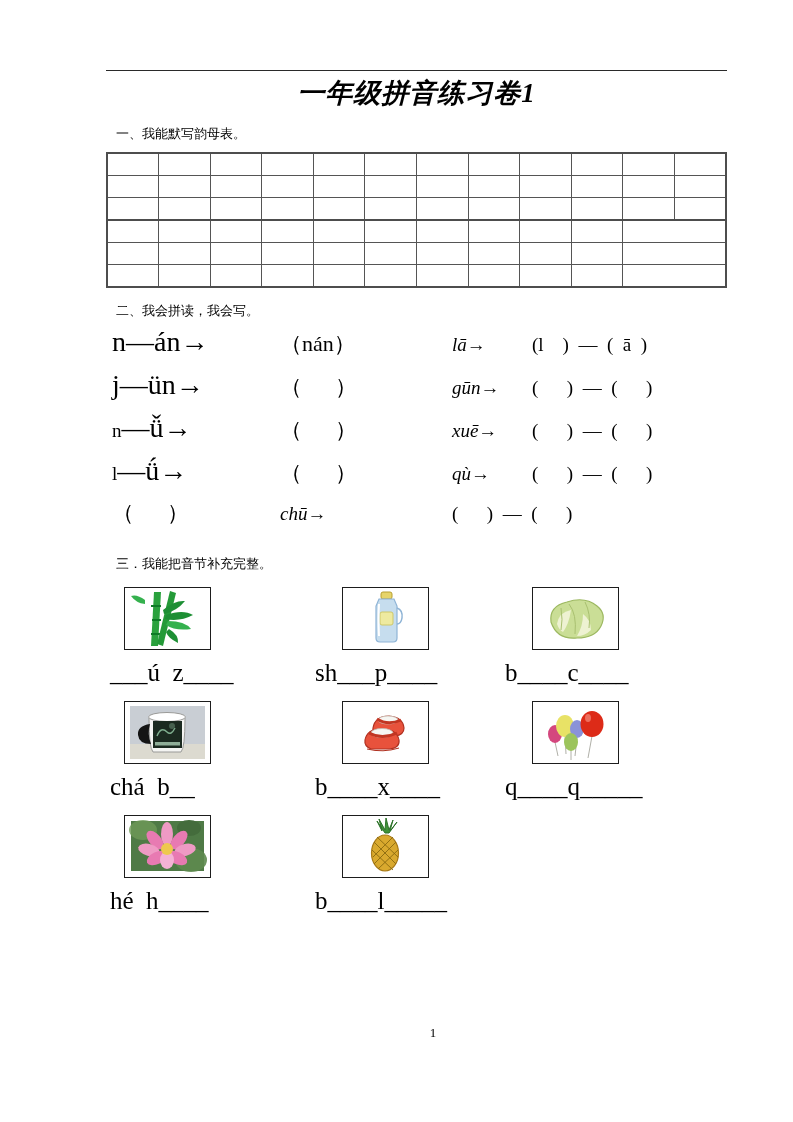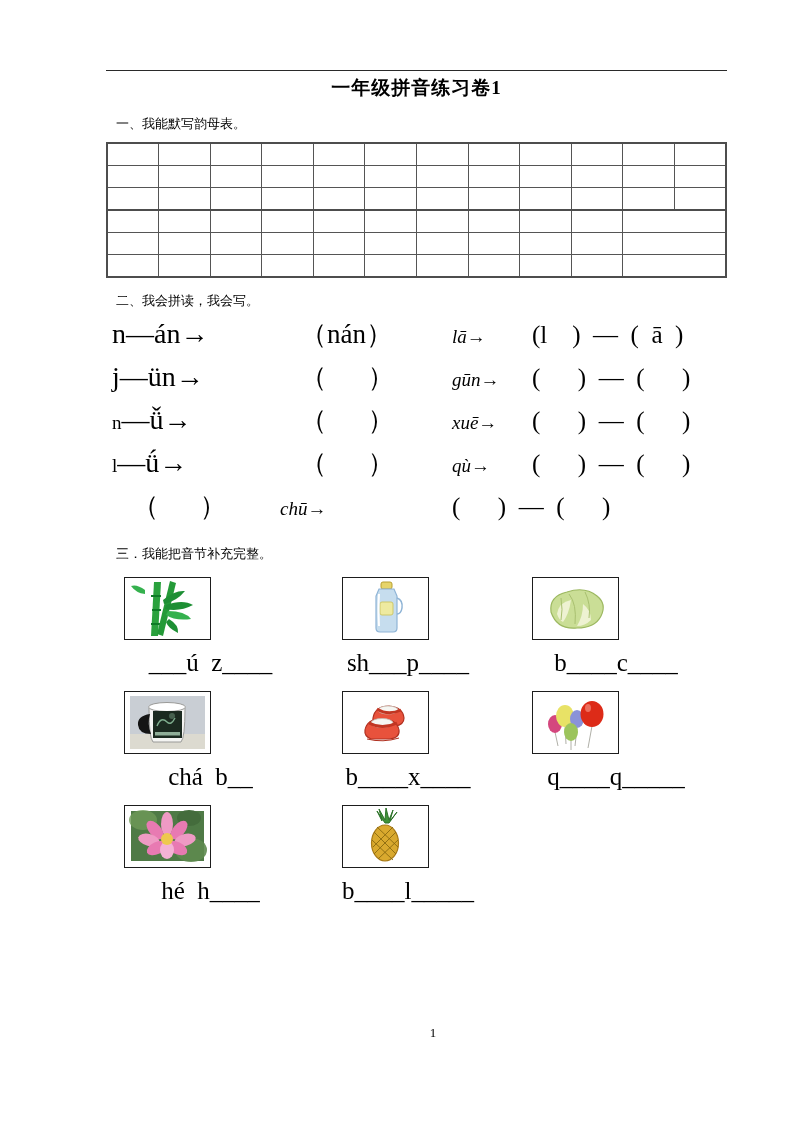--- a/index.html
+++ b/index.html
@@ -3,36 +3,36 @@
 <meta charset="utf-8">
 <style>
   html,body{margin:0;padding:0;}
   body{
     width:793px;height:1122px;background:#ffffff;position:relative;
     font-family:"Liberation Serif","DejaVu Serif",serif;color:#000;
     overflow:hidden;
   }
   .content{position:absolute;left:106px;top:0;width:621px;}
   .top-rule{border:none;border-top:1.5px solid #2a2a2a;margin:70px 0 0 0;}
-  .title{text-align:center;font-size:19px;font-weight:bold;margin:4px 0 0 0;letter-spacing:1px;}
+  .title{text-align:center;font-size:27px;font-weight:bold;margin:4px 0 0 0;letter-spacing:1px;font-style:italic;}
   .sec-heading{font-size:13px;margin:14px 0 0 10px;font-family:Liberation Mono, monospace;}
   
   table.vowel{border-collapse:collapse;table-layout:fixed;width:621px;margin-top:9px;border:2px solid #4d4d4d;}
   table.vowel td{border:1px solid #555;height:21px;padding:0;}
   table.vowel tr.thick td{border-top:2.5px solid #4d4d4d;}
   
   .pinyin{margin-top:6px;}
   .prow{display:grid;grid-template-columns:168px 172px 80px auto;align-items:baseline;height:43px;font-size:28px;padding-left:6px;}
   .prow .init.sm{font-size:19px;}
-  .prow .lblank{font-size:27px;margin-left:20px;}
+  .prow .lblank{font-size:22px;}
   .prow .rexpr{font-size:19px;font-style:italic;}
-  .prow .rblank{font-size:25px;white-space:nowrap;}
+  .prow .rblank{font-size:19px;white-space:nowrap;}
   
   .s3row{display:grid;grid-template-columns:205px 190px auto;margin-top:14px;}
-  .s3cell .caption{font-size:25px;margin-top:9px;padding-left:4px;white-space:nowrap;text-align:center;}
+  .s3cell .caption{font-size:25px;margin-top:9px;padding-left:4px;white-space:nowrap;}
   .ibox{width:85px;height:61px;border:1.5px solid #1d1d1d;background:#fff;}
   .c1 .ibox{margin-left:18px;}
   .c2 .ibox,.c3 .ibox{margin-left:31px;}
   .ibox svg{display:block;}
   .pagenum{position:absolute;top:1025px;left:433px;transform:translateX(-50%);font-size:13px;}
 </style>
 </head>
 <body>
 
 <div class="content">

